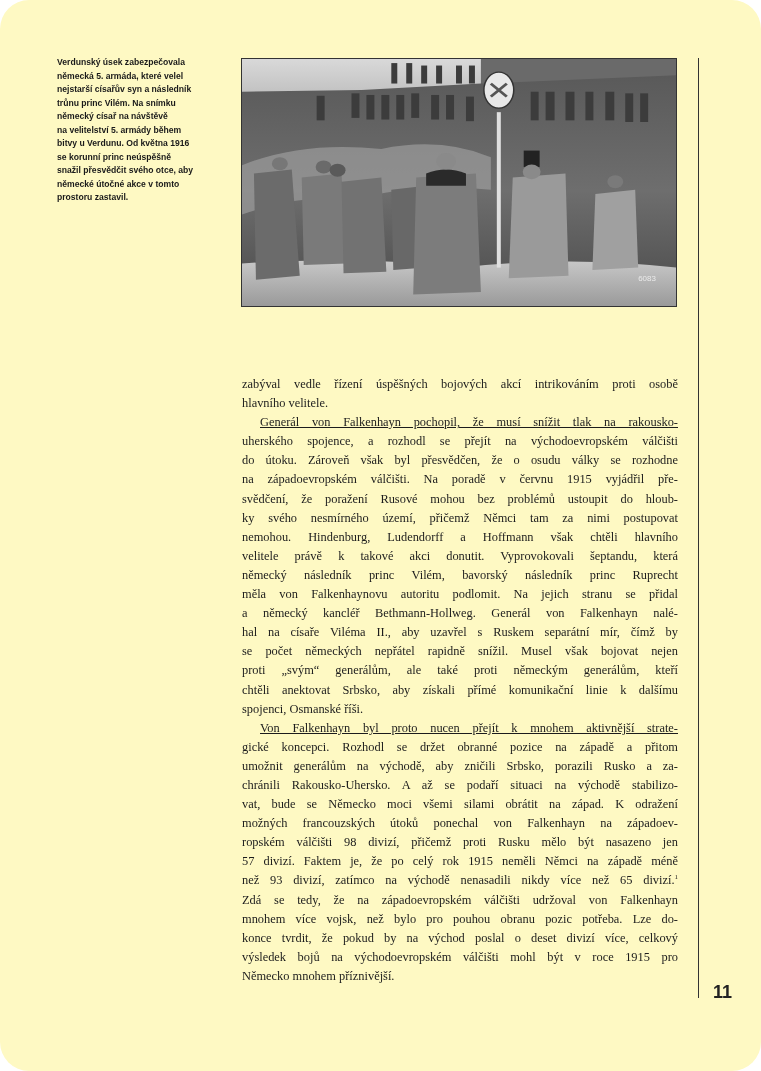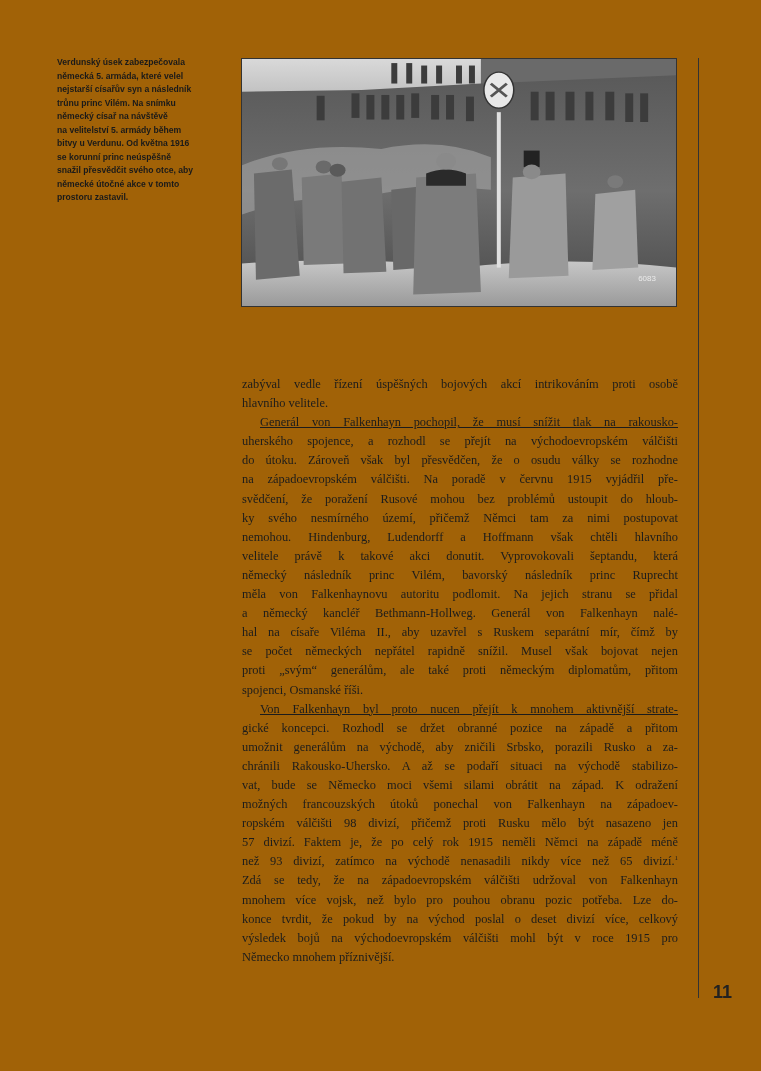--- a/index.html
+++ b/index.html
@@ -1,17 +1,17 @@
 <!DOCTYPE html>
 <html><head>
 <meta charset="utf-8">
 <style>
   html, body { margin: 0; padding: 0; background: #ffffff; }
   body { width: 761px; height: 1071px; position: relative; overflow: hidden; }
-  .page { position: absolute; left: 0; top: 0; width: 761px; height: 1071px; background: #a16207; }
+  .page { position: absolute; left: 0; top: 0; width: 761px; height: 1071px; background: #fef9c3; border-radius: 29px; }
 
   .caption {
     position: absolute; left: 57px; top: 56px; width: 170px;
     font-family: "Liberation Sans", sans-serif; font-weight: bold;
     font-size: 8.6px; line-height: 13.5px; color: #1a1a1a;
   }
   .caption span { display: block; white-space: nowrap; }
 
   .photo {
     position: absolute; left: 241px; top: 58px; width: 436px; height: 249px;
@@ -142,21 +142,22 @@
       <span class="line"><span>na západoevropském válčišti. Na poradě v červnu 1915 vyjádřil pře-</span></span>
       <span class="line"><span>svědčení, že poražení Rusové mohou bez problémů ustoupit do hloub-</span></span>
       <span class="line"><span>ky svého nesmírného území, přičemž Němci tam za nimi postupovat</span></span>
       <span class="line"><span>nemohou. Hindenburg, Ludendorff a Hoffmann však chtěli hlavního</span></span>
       <span class="line"><span>velitele právě k takové akci donutit. Vyprovokovali šeptandu, která</span></span>
       <span class="line"><span>německý následník princ Vilém, bavorský následník princ Ruprecht</span></span>
       <span class="line"><span>měla von Falkenhaynovu autoritu podlomit. Na jejich stranu se přidal</span></span>
       <span class="line"><span>a německý kancléř Bethmann-Hollweg. Generál von Falkenhayn nalé-</span></span>
       <span class="line"><span>hal na císaře Viléma II., aby uzavřel s Ruskem separátní mír, čímž by</span></span>
       <span class="line"><span>se počet německých nepřátel rapidně snížil. Musel však bojovat nejen</span></span>
-      <span class="line"><span>proti „svým“ generálům, ale také proti německým diplomatům, přitom</span></span>
+      <span class="line"><span>proti „svým“ generálům, ale také proti německým generálům, kteří</span></span>
+      <span class="line"><span>chtěli anektovat Srbsko, aby získali přímé komunikační linie k dalšímu</span></span>
       <span class="line last"><span>spojenci, Osmanské říši.</span></span>
       <span class="line indent"><span>Von Falkenhayn byl proto nucen přejít k mnohem aktivnější strate-</span></span>
       <span class="line"><span>gické koncepci. Rozhodl se držet obranné pozice na západě a přitom</span></span>
       <span class="line"><span>umožnit generálům na východě, aby zničili Srbsko, porazili Rusko a za-</span></span>
       <span class="line"><span>chránili Rakousko-Uhersko. A až se podaří situaci na východě stabilizo-</span></span>
       <span class="line"><span>vat, bude se Německo moci všemi silami obrátit na západ. K odražení</span></span>
       <span class="line"><span>možných francouzských útoků ponechal von Falkenhayn na západoev-</span></span>
       <span class="line"><span>ropském válčišti 98 divizí, přičemž proti Rusku mělo být nasazeno jen</span></span>
       <span class="line"><span>57 divizí. Faktem je, že po celý rok 1915 neměli Němci na západě méně</span></span>
       <span class="line"><span>než 93 divizí, zatímco na východě nenasadili nikdy více než 65 divizí.</span><sup>1</sup></span>

